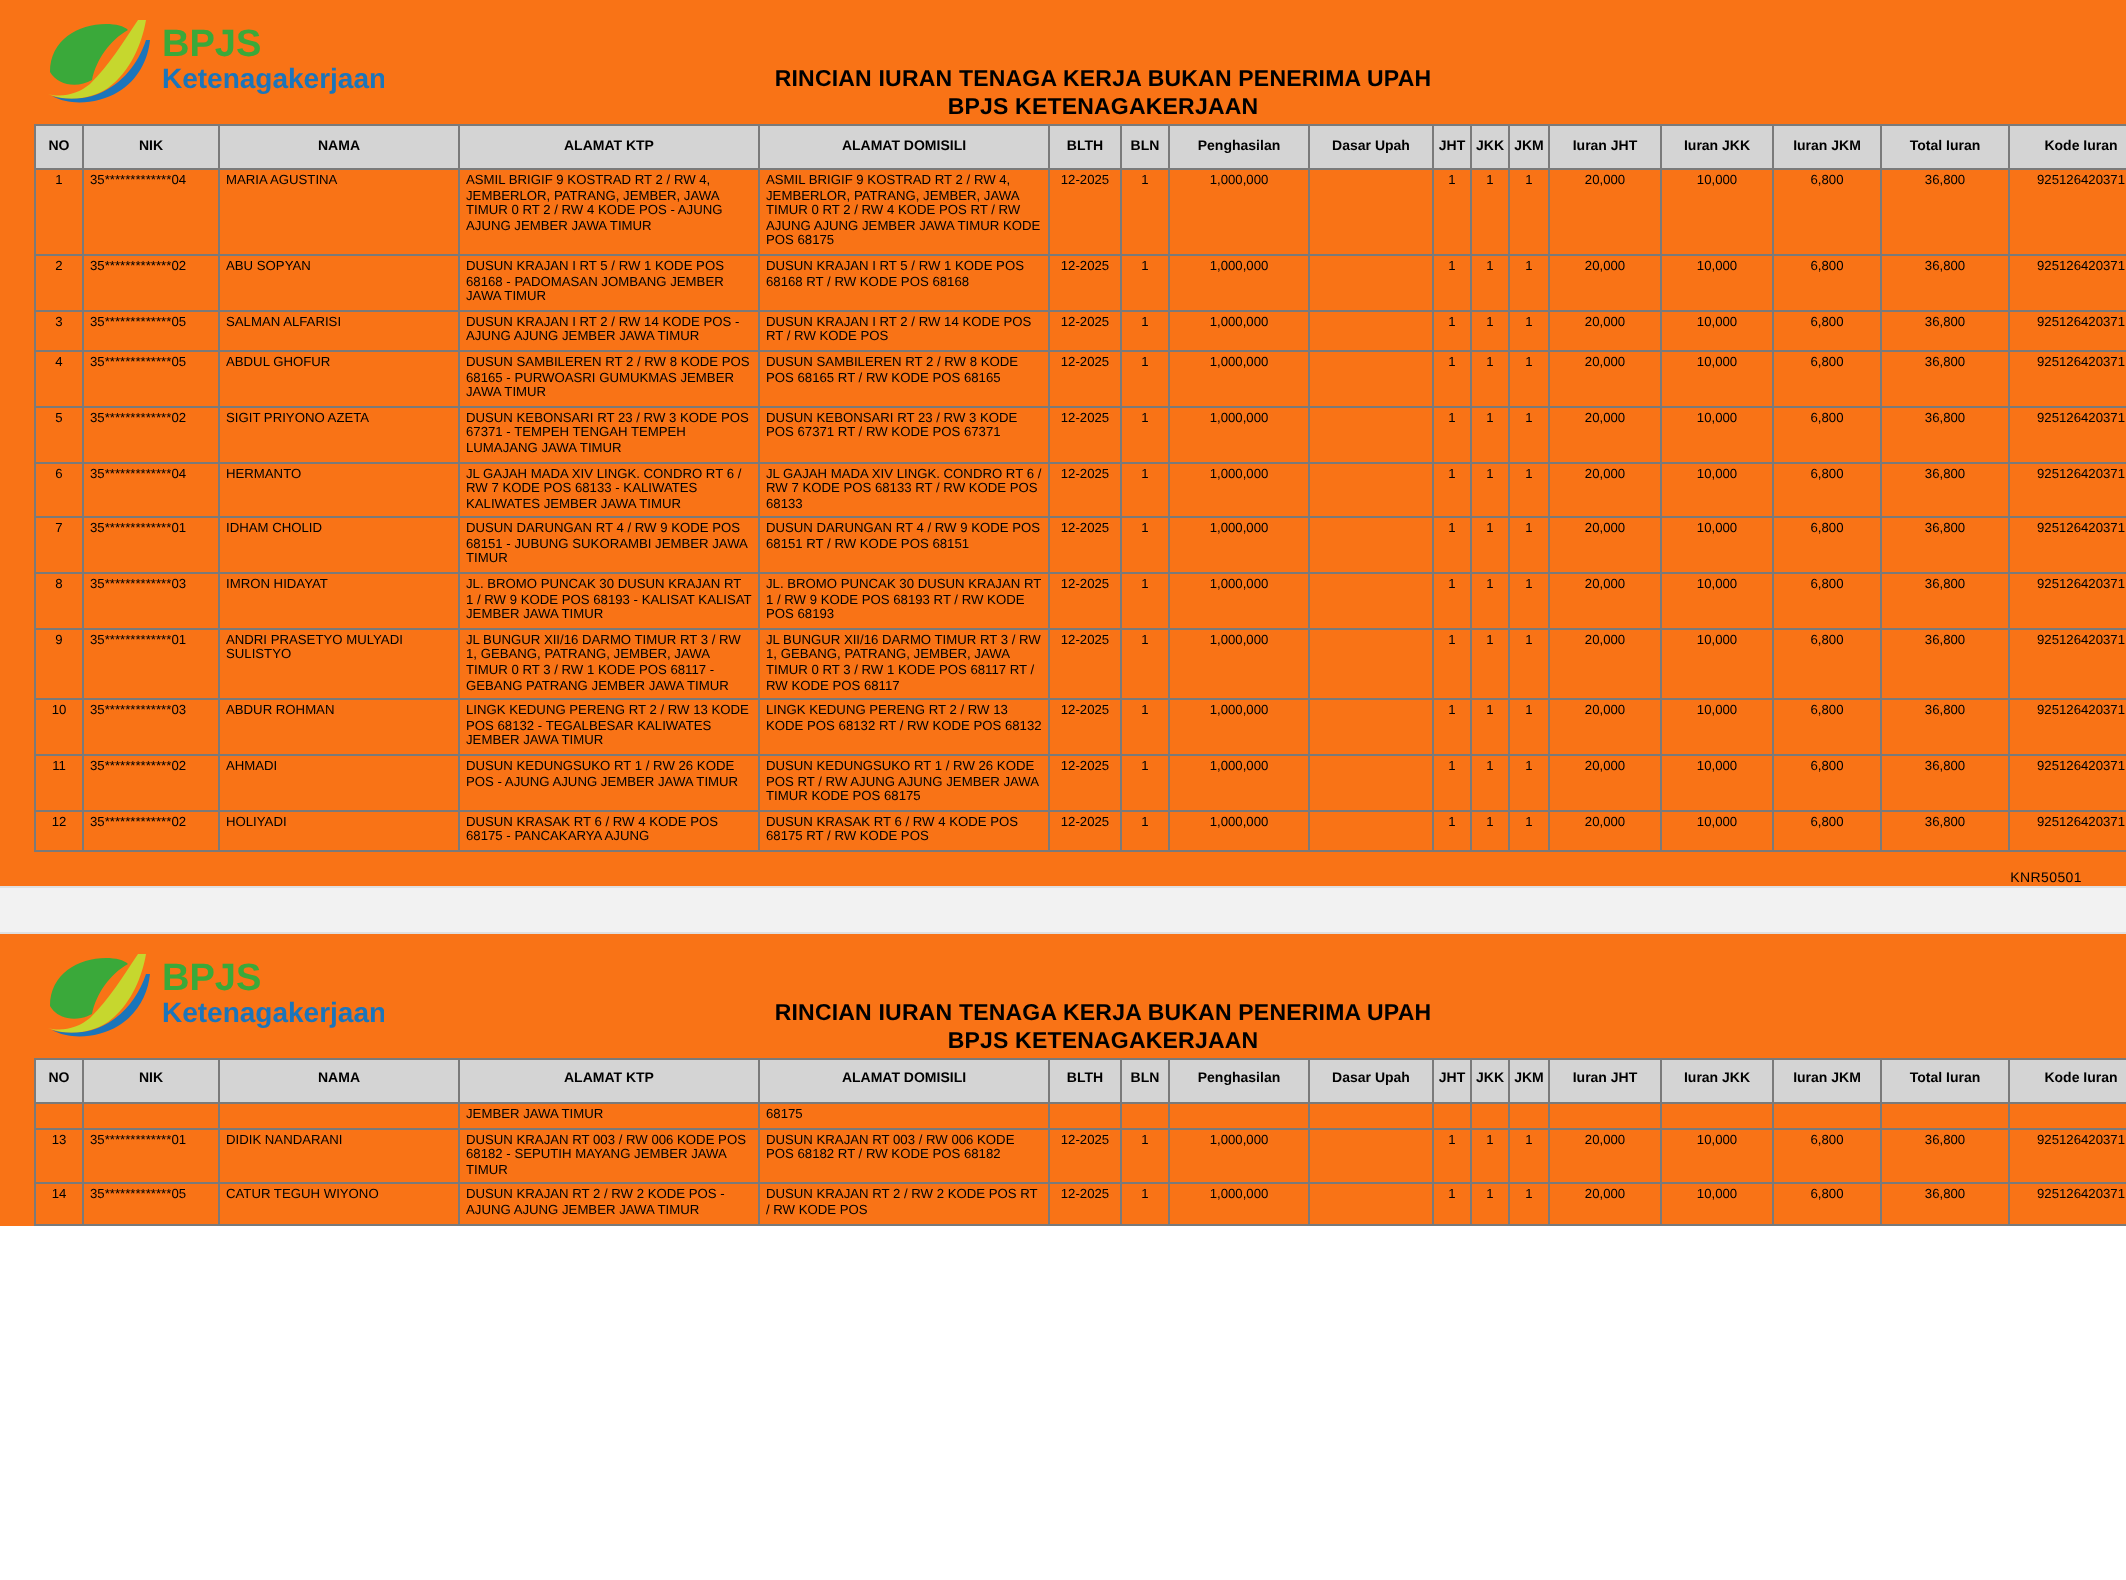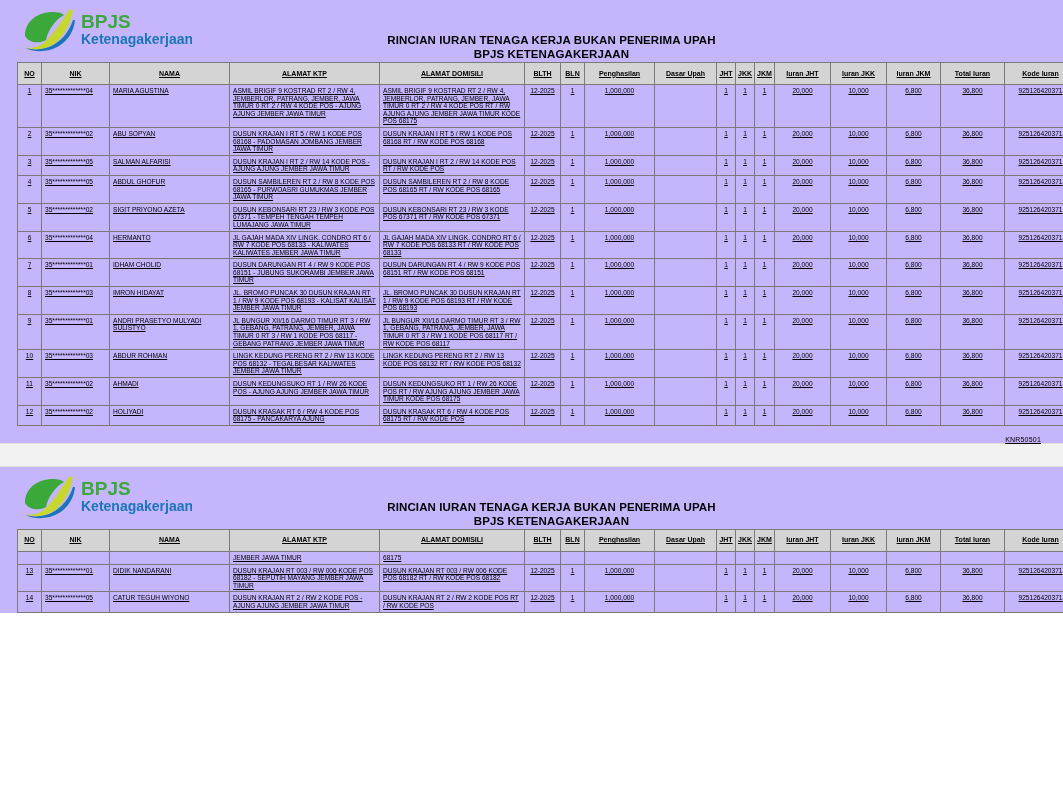--- a/index.html
+++ b/index.html
@@ -12,23 +12,22 @@
   body {
     width: 1063px;
     height: 790px;
     overflow: hidden;
     position: relative;
   }
 
   .page {
     position: relative;
     width: 1063px;
-    background: #c4b5fd;
+    background: #f97316;
     box-sizing: border-box;
-    text-decoration: underline;
   }
 
   .page-gap {
     height: 22px;
     background: #f2f2f2;
     border-top: 1px solid #e0e0e0;
     border-bottom: 1px solid #e0e0e0;
     width: 100%;
   }
 

